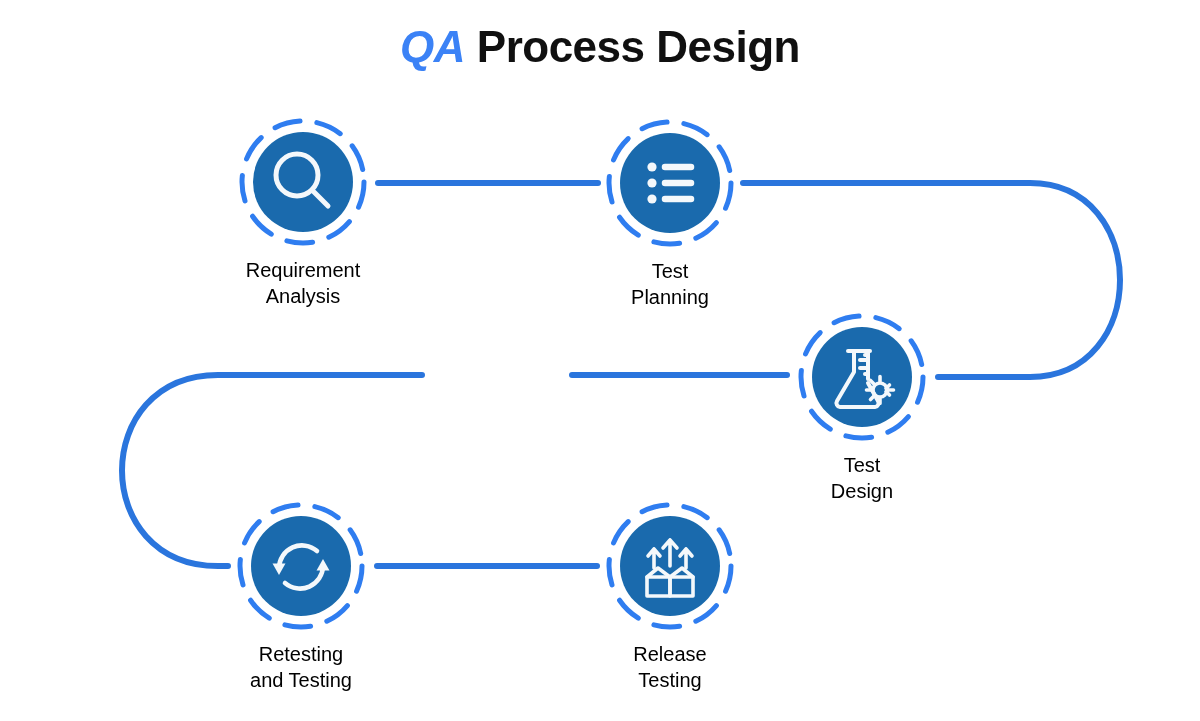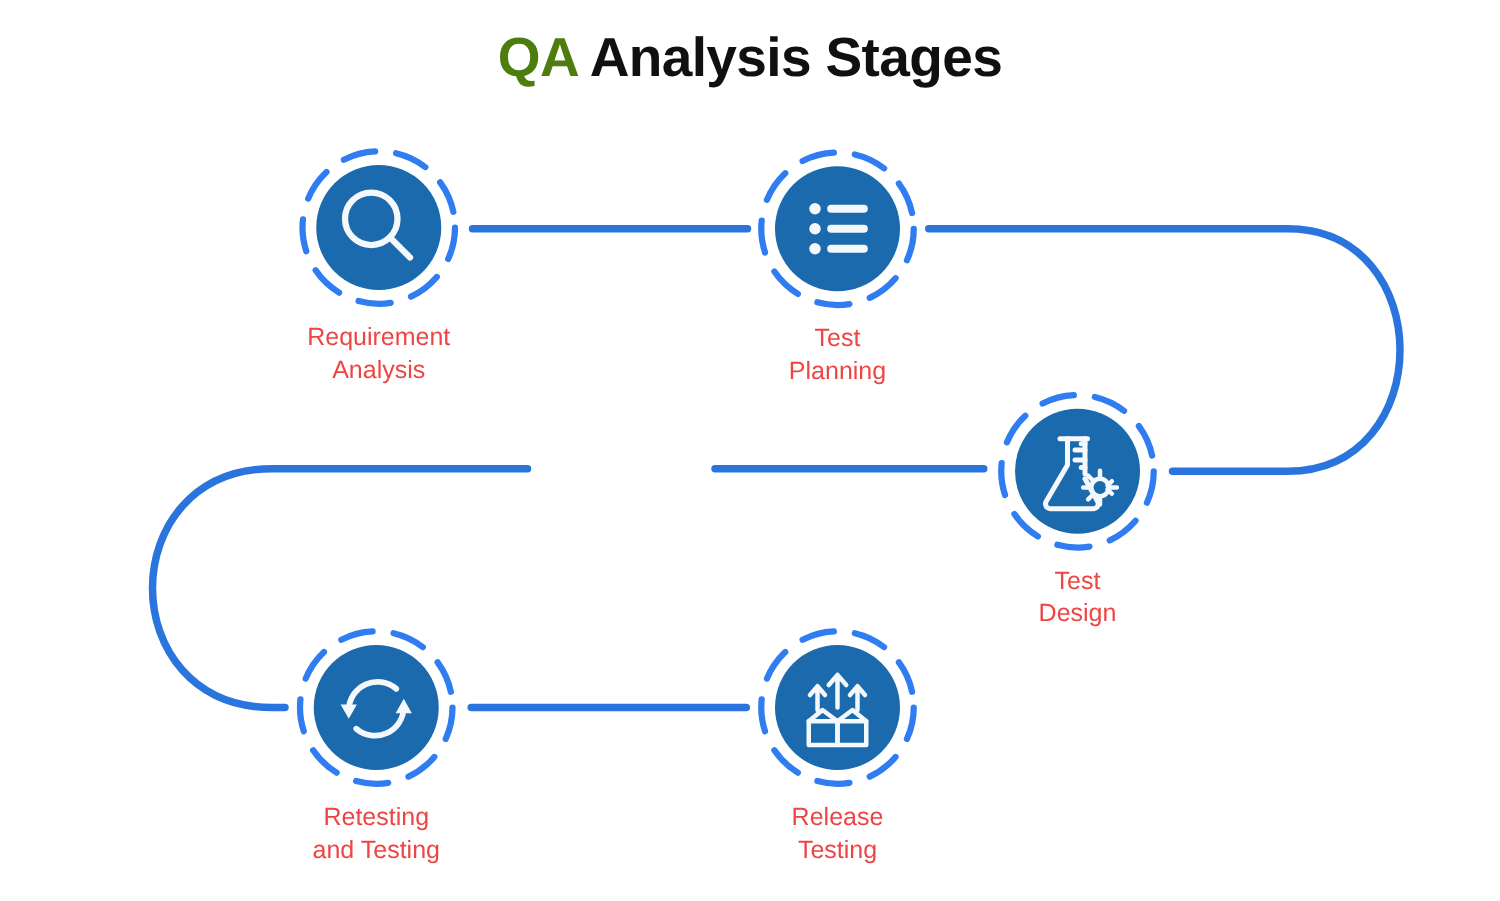--- a/index.html
+++ b/index.html
@@ -25,21 +25,22 @@
     top: 22px;
     width: 1200px;
     text-align: center;
     font-size: 44px;
     font-weight: 700;
     letter-spacing: -0.5px;
     color: #101010;
     white-space: pre;
   }
   #title .qa {
-    color: #4d7c0f;
+    color: #3b82f6;
+    font-style: italic;
   }
   #flow-svg {
     position: absolute;
     left: 0;
     top: 0;
     width: 1200px;
     height: 721px;
   }
   .node {
     position: absolute;
@@ -73,31 +74,31 @@
     position: absolute;
     left: 15px;
     top: 15px;
     width: 100px;
     height: 100px;
   }
   .node-label {
     margin-top: 10px;
     font-size: 20px;
     line-height: 26px;
-    color: #ef4444;
+    color: #000000;
     font-weight: 400;
     white-space: pre-line;
   }
 </style>
 </head>
 <body>
 
 <div id="canvas">
 
-  <div id="title"><span class="qa">QA</span><span> Analysis Stages</span></div>
+  <div id="title"><span class="qa">QA</span><span> Process Design</span></div>
 
   <svg id="flow-svg" viewBox="0 0 1200 721" aria-hidden="true">
     <g fill="none" stroke="#2a75dd" stroke-width="6" stroke-linecap="round">
 
       <path d="M 378 183 L 598 183"></path>
 
       <path d="M 743 183 L 1030 183 C 1150 183 1150 377 1030 377 L 938 377"></path>
 
       <path d="M 787 375 L 572 375"></path>
 

